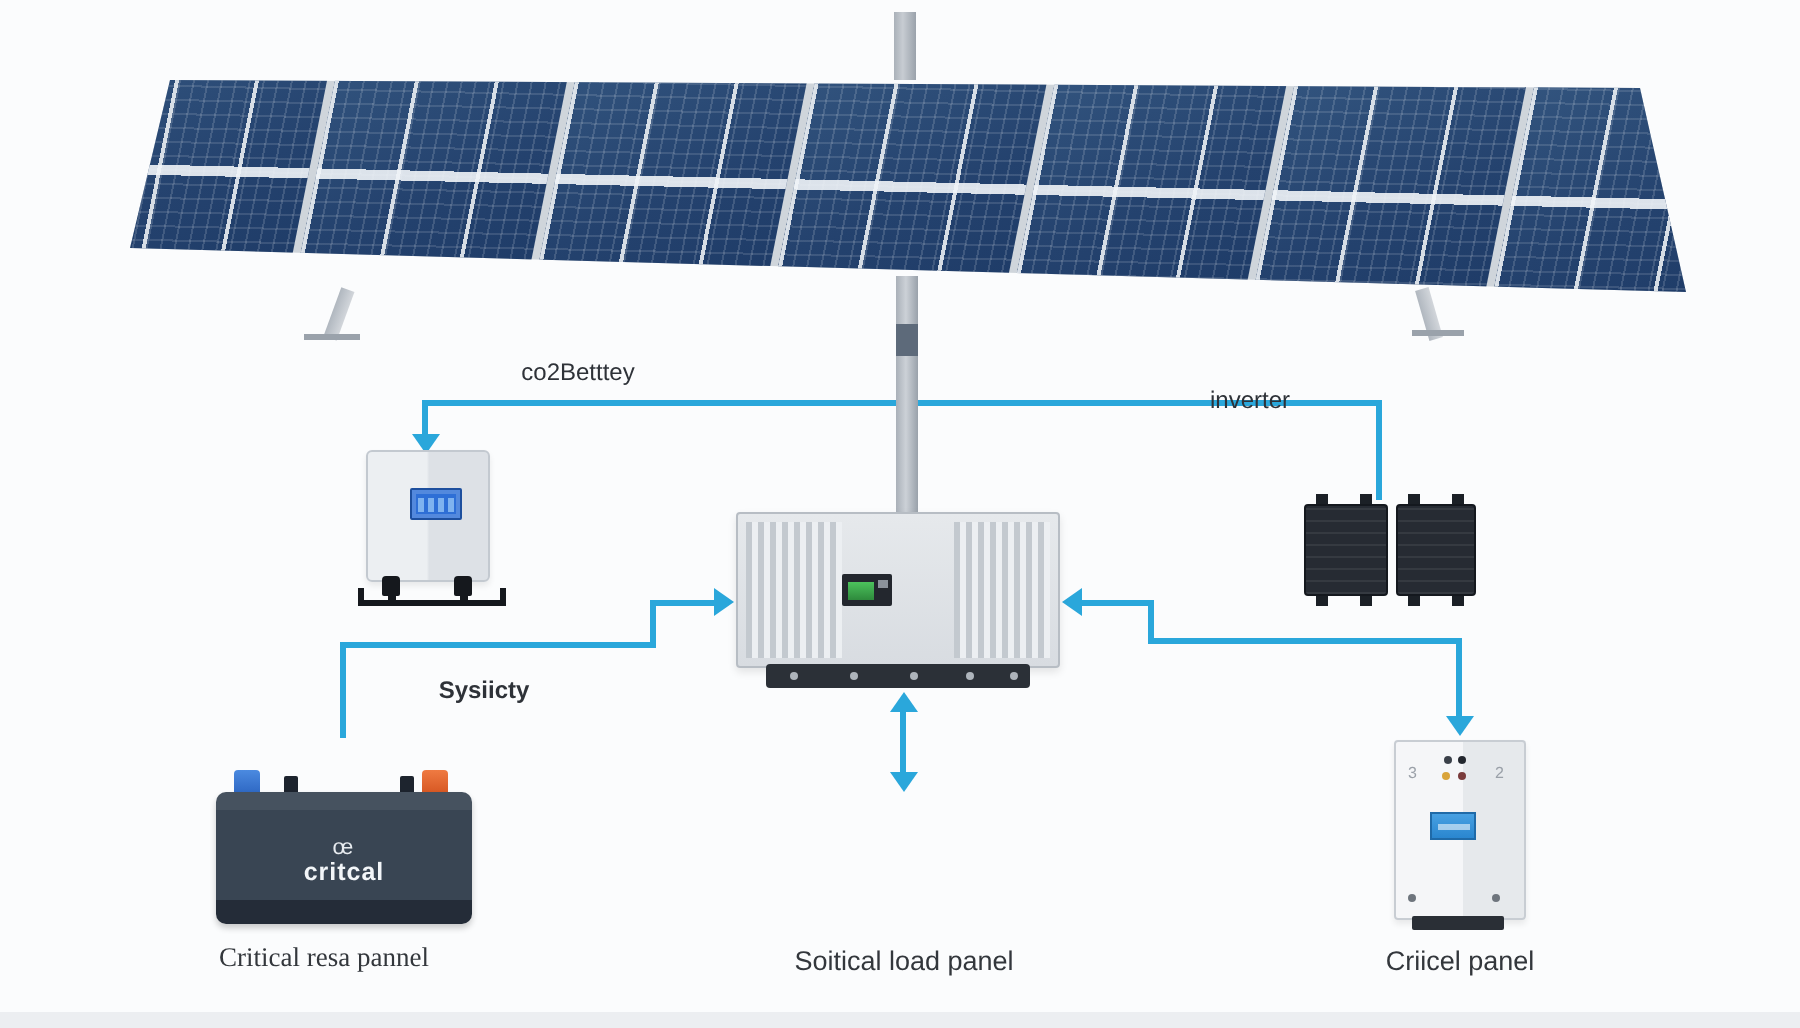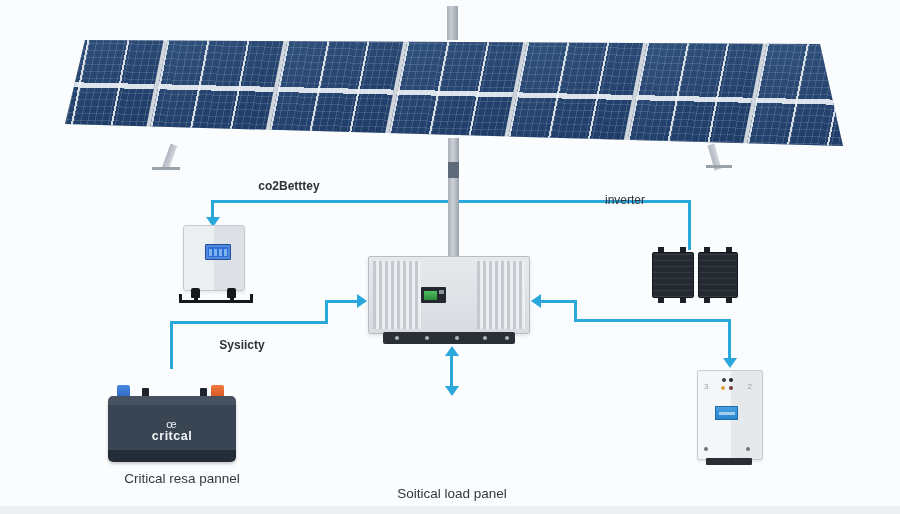--- a/index.html
+++ b/index.html
@@ -162,21 +162,21 @@
   <div class="arr left" style="left:531px; top:294px;"></div>
   <div class="cline" style="left:539px; top:300px; width:38px; height:3px;"></div>
   <div class="cline" style="left:574px; top:300px; width:3px; height:22px;"></div>
   <div class="cline" style="left:574px; top:319px; width:157px; height:3px;"></div>
   <div class="cline" style="left:728px; top:319px; width:3px; height:41px;"></div>
   <div class="arr down" style="left:723px; top:358px;"></div>
 
   <div class="pole"></div>
   <div class="pole-band"></div>
 
-  <div class="wire-label" style="left:229px; top:179px;font-weight:bold;">co2Betttey</div>
+  <div class="wire-label" style="left:229px; top:179px;">co2Betttey</div>
   <div class="wire-label" style="left:565px; top:193px;">inverter</div>
   <div class="wire-label" style="left:182px; top:338px;font-weight:bold;">Sysiicty</div>
 
   <div id="controller">
     <div class="screen">
         <i></i>
       </div>
   </div>
   <div class="plug" style="left:191px; top:288px;"></div>
   <div class="plug" style="left:227px; top:288px;"></div>
@@ -214,33 +214,34 @@
   <div class="tab" style="left:726px; top:298px;"></div>
 
   <div class="term" id="term-blue"></div>
   <div class="term" id="term-orange"></div>
   <div class="cap" style="left:142px;"></div>
   <div class="cap" style="left:200px;"></div>
   <div id="battery">
     <div class="logo">œ</div>
     <div class="brand">critcal</div>
   </div>
-  <div class="caption" style="left:92px; top:471px;">Critical resa pannel</div>
-
-  <div class="caption" style="left:362px; top:486px;">Soitical load panel</div>
+  <div class="caption" style="left:72px; top:471px;font-family:Liberation Serif, serif;">Critical resa pannel</div>
+
+  <div class="caption" style="left:362px; top:473px;">Soitical load panel</div>
 
   <div id="rightpanel">
     <div class="led" style="left:24px; top:7px; background:#3a4049;"></div>
     <div class="led" style="left:31px; top:7px; background:#23272e;"></div>
     <div class="led" style="left:23px; top:15px; background:#d9a43a;"></div>
     <div class="led" style="left:31px; top:15px; background:#7a3b3b;"></div>
     <div class="mark" style="left:6px;">3</div>
     <div class="mark" style="right:10px;">2</div>
     <div class="tag">
         <i></i>
       </div>
     <div class="screw" style="left:6px; bottom:8px;"></div>
     <div class="screw" style="right:12px; bottom:8px;"></div>
     <div class="base"></div>
   </div>
+  <div class="caption" style="left:640px; top:473px;">Criicel panel</div>
 
   <div id="footstrip"></div>
 </div>
 
 </body></html>

